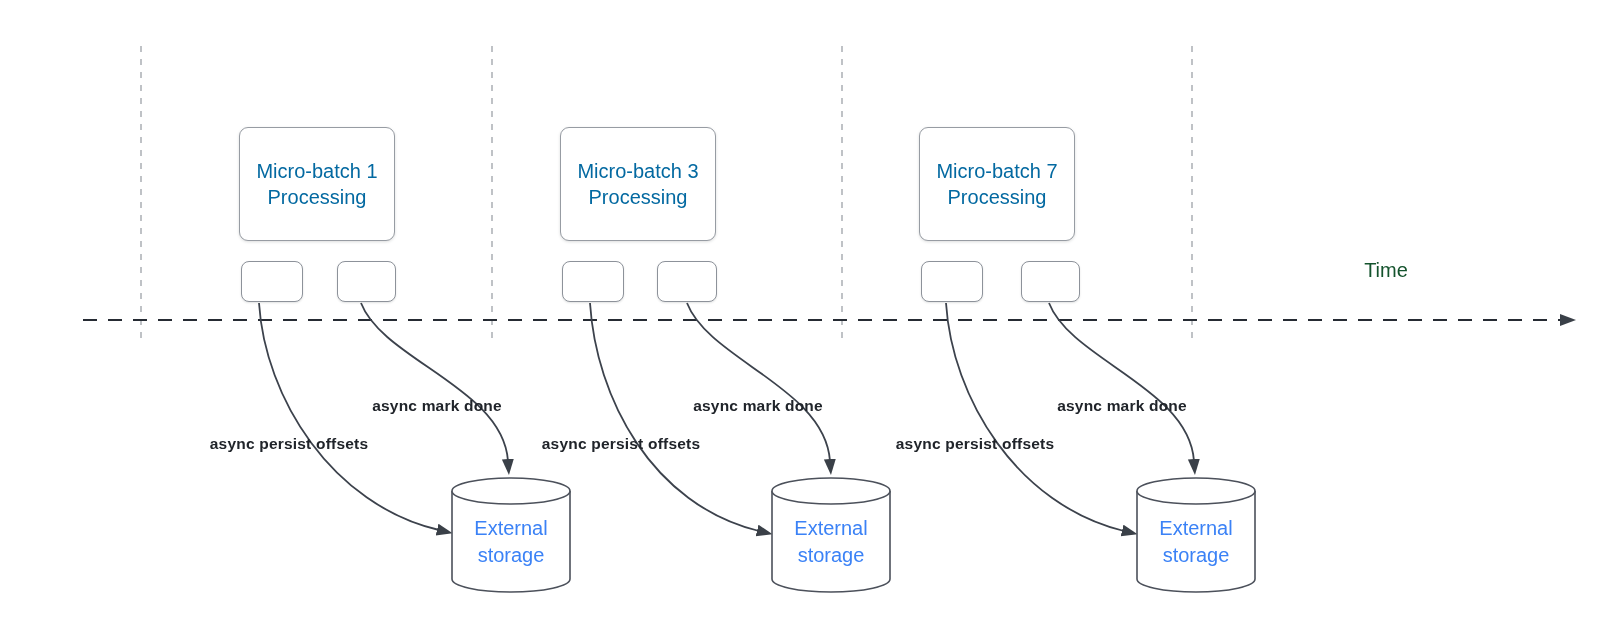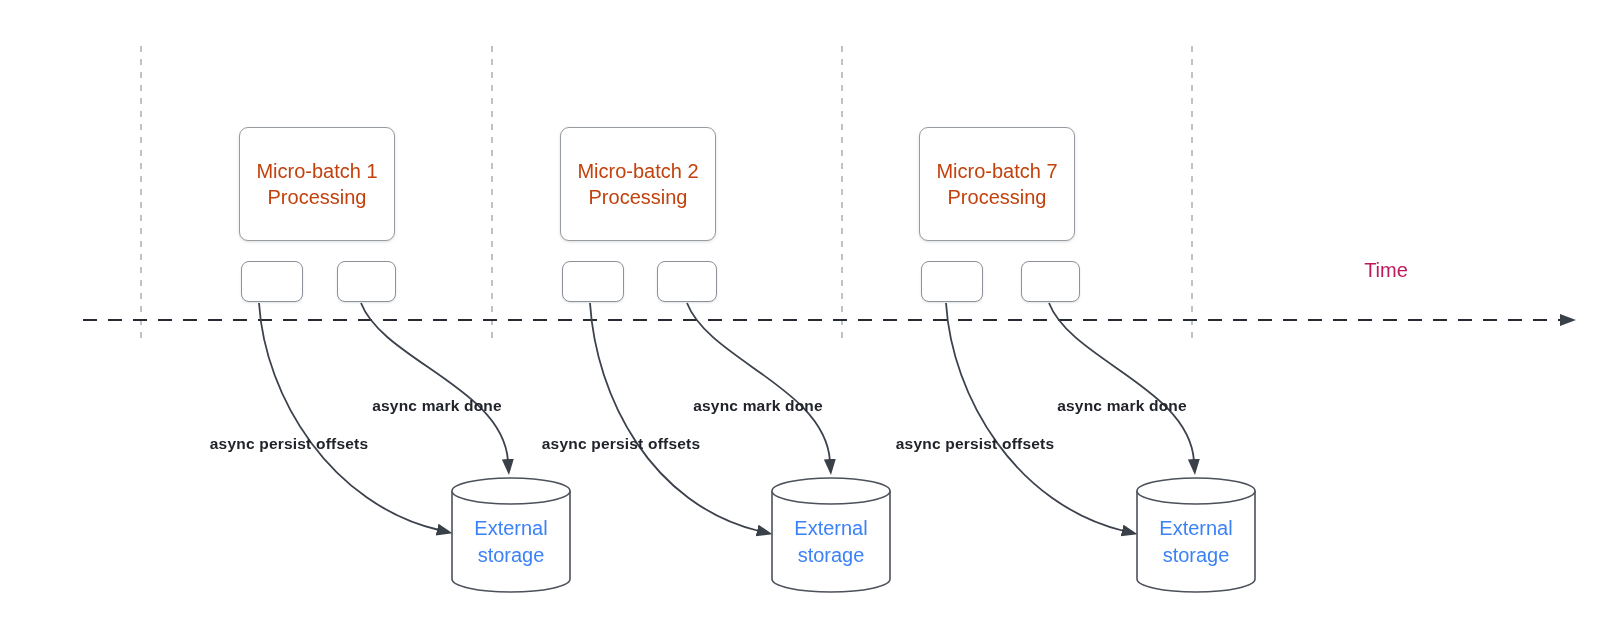--- a/index.html
+++ b/index.html
@@ -30,21 +30,21 @@
     border: 1.5px solid #979ca3;
     border-radius: 9px;
     box-shadow: 0 1px 3px rgba(60,64,67,0.18);
     display: flex;
     flex-direction: column;
     align-items: center;
     justify-content: center;
     text-align: center;
     font-size: 20px;
     line-height: 26px;
-    color: #c2410c;
+    color: #0369a1;
   }
   .task-box {
     position: absolute;
     top: 261px;
     height: 41px;
     box-sizing: border-box;
     background: #ffffff;
     border: 1.5px solid #8d929a;
     border-radius: 8px;
     box-shadow: 0 1px 2px rgba(60,64,67,0.15);
@@ -68,21 +68,21 @@
     line-height: 27px;
     color: #3b82f6;
   }
   .time-label {
     position: absolute;
     left: 1336px;
     top: 259px;
     width: 100px;
     text-align: center;
     font-size: 20px;
-    color: #be185d;
+    color: #14532d;
   }
 </style>
 </head>
 <body>
 
 <div class="stage">
 
   <svg class="layer" width="1600" height="642" viewBox="0 0 1600 642">
     <defs>
       <marker id="arrow" markerUnits="userSpaceOnUse" markerWidth="18" markerHeight="14" refX="2" refY="6" orient="auto">
@@ -127,21 +127,21 @@
   <div class="task-box" style="left:241px;width:62px"></div>
   <div class="task-box" style="left:337px;width:59px"></div>
   <div class="curve-label" style="left:174px;top:419px;width:230px">async persist offsets</div>
   <div class="curve-label" style="left:337px;top:381px;width:200px">async mark done</div>
   <div class="storage-label" style="left:452px">
     <div>External</div>
     <div>storage</div>
   </div>
 
   <div class="proc-box" style="left:560px">
-    <span>Micro-batch 2</span>
+    <span>Micro-batch 3</span>
     <span>Processing</span>
   </div>
   <div class="task-box" style="left:562px;width:62px"></div>
   <div class="task-box" style="left:657px;width:60px"></div>
   <div class="curve-label" style="left:506px;top:419px;width:230px">async persist offsets</div>
   <div class="curve-label" style="left:658px;top:381px;width:200px">async mark done</div>
   <div class="storage-label" style="left:772px">
     <div>External</div>
     <div>storage</div>
   </div>

